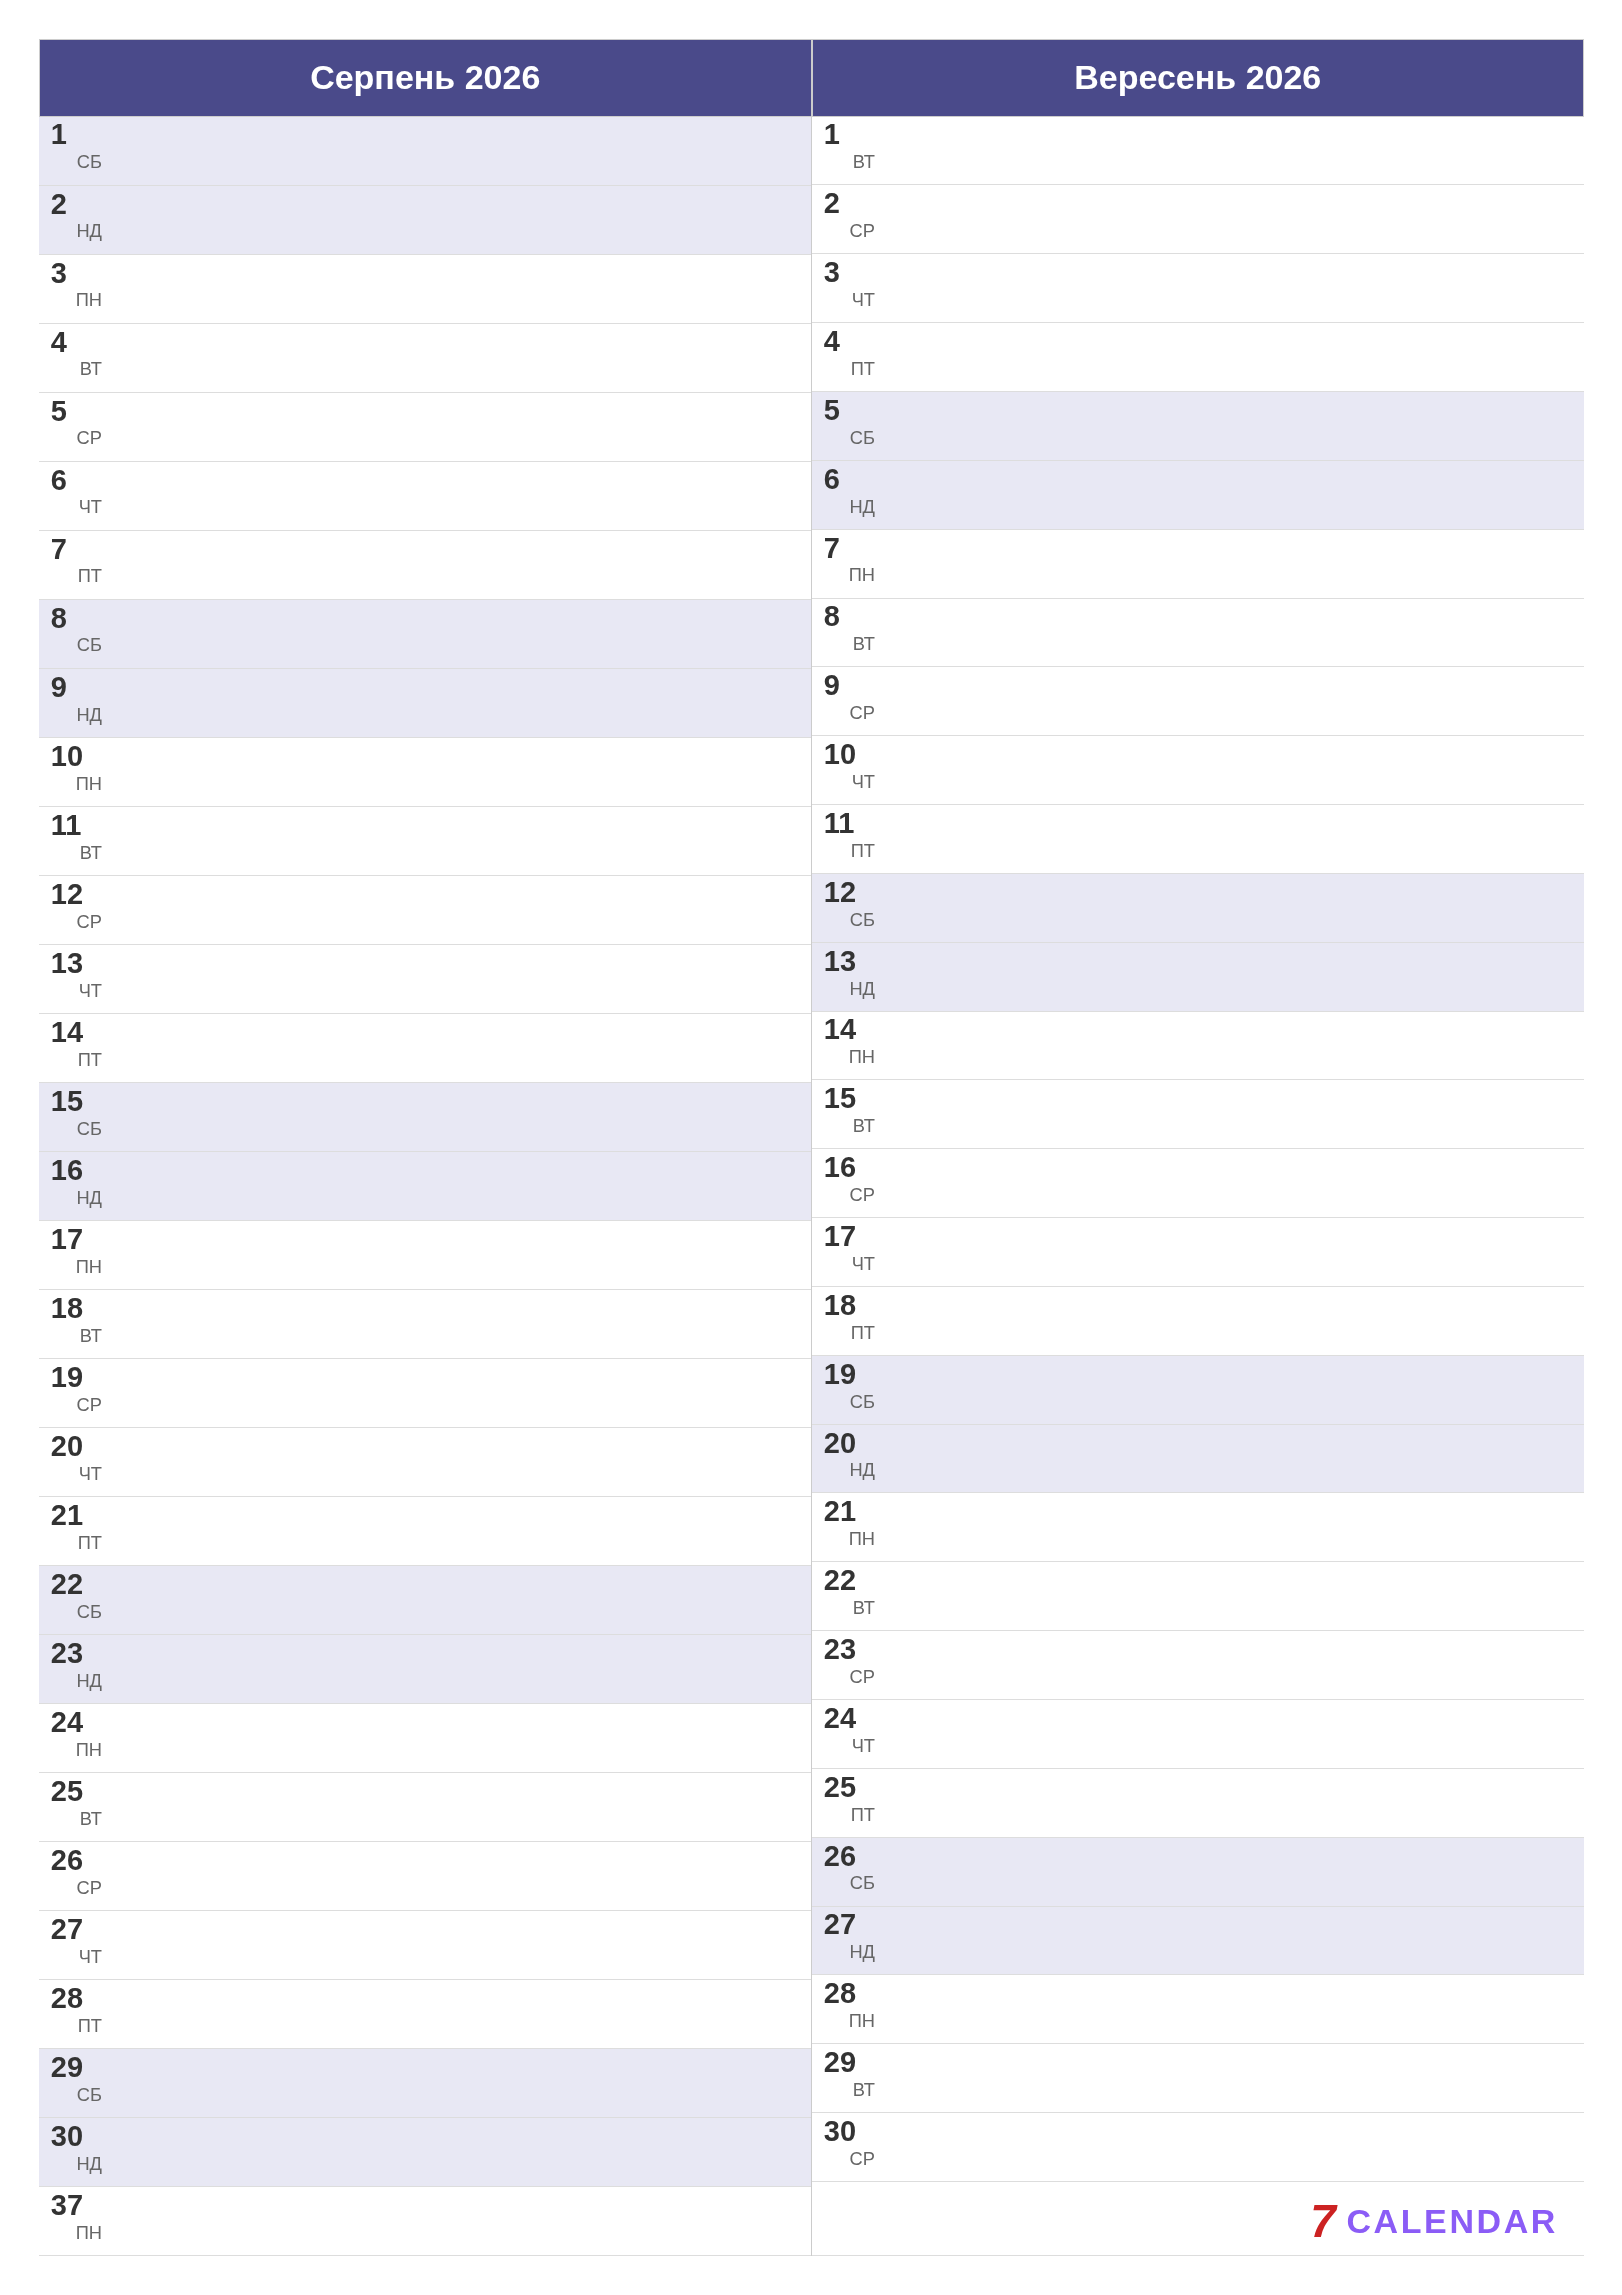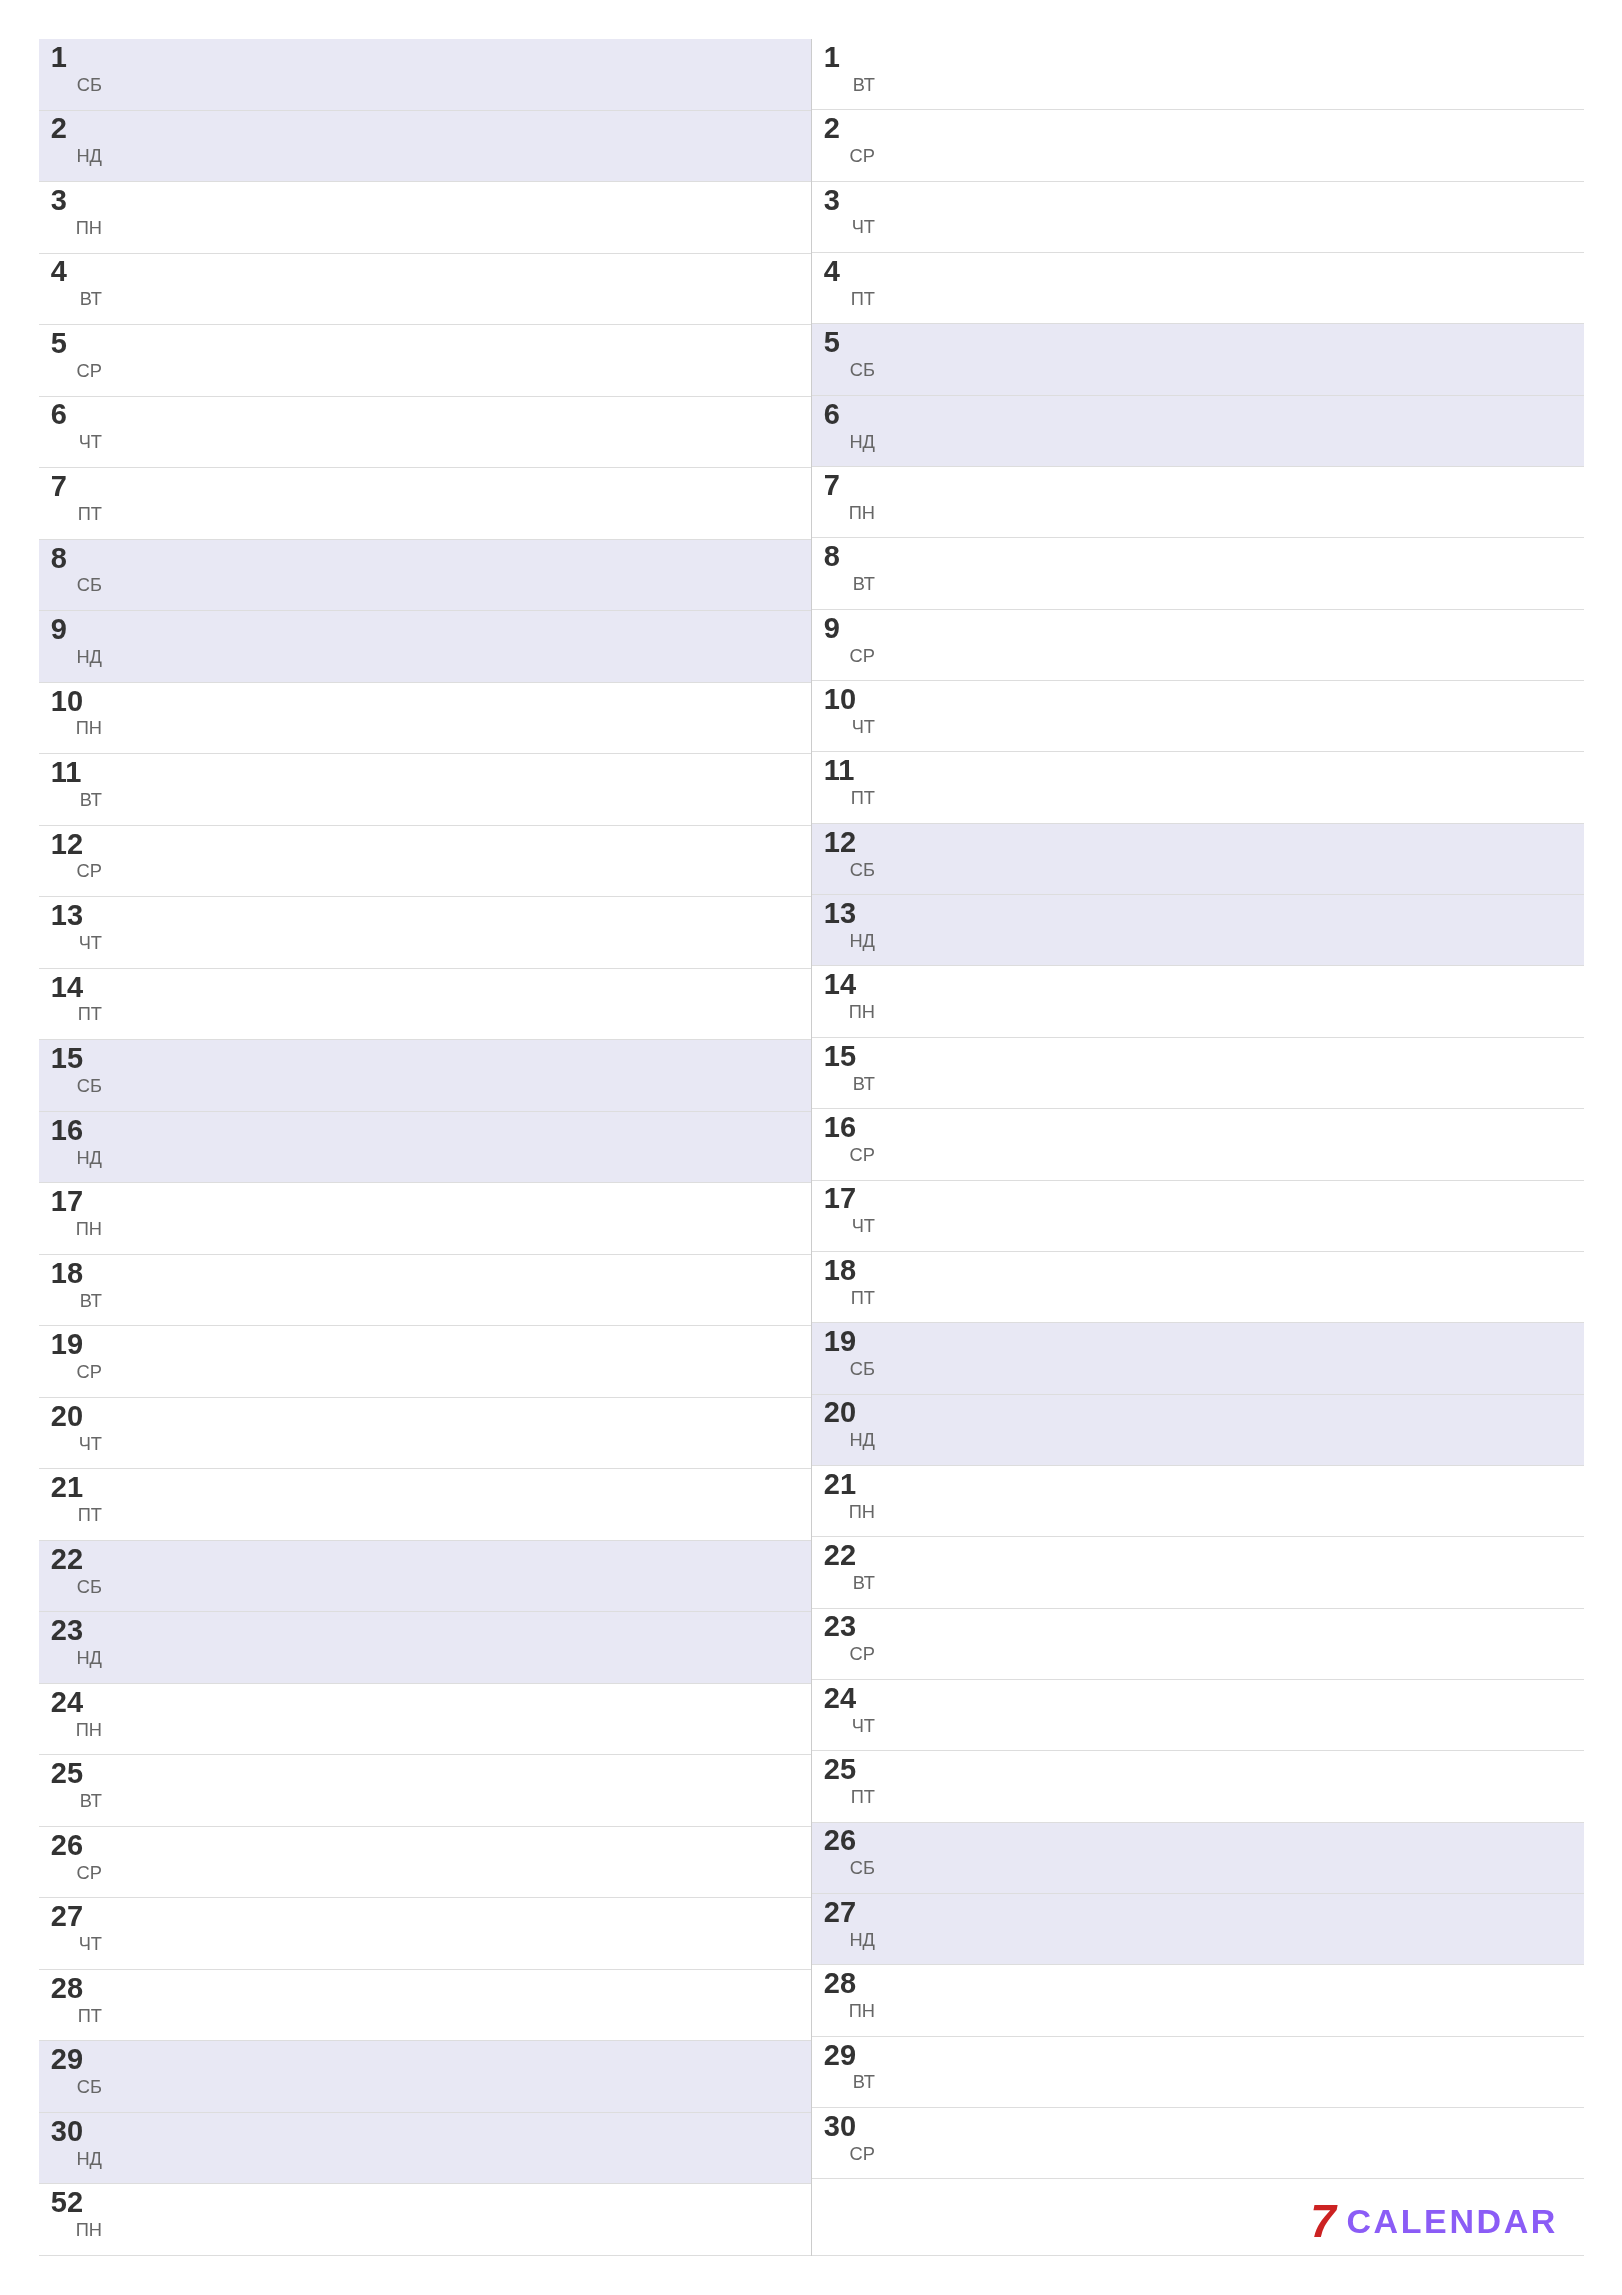--- a/index.html
+++ b/index.html
@@ -98,20 +98,28 @@
       color: #cc2222;
       letter-spacing: 2.6px;
     }
   </style>
 </head>
 <body>
 
 <div class="page">
   <div class="calendar-grid">
 
+    <div class="header-row">
+      <div class="header-cell">
+        <span>Серпень 2026</span>
+      </div>
+      <div class="header-cell">
+        <span>Вересень 2026</span>
+      </div>
+    </div>
 
     <div id="days-body" style="flex:1; display:flex; width:100%;">
     <div style="flex: 1 1 0%; display: flex; flex-direction: column; border-right: 0.7px solid rgb(204, 204, 204);">
           <div class="day-row weekend">
             <div class="day-content">
       <span class="day-number">1</span>
       <span class="day-label">СБ</span>
     </div>
           </div>
           <div class="day-row weekend">
@@ -283,21 +291,21 @@
     </div>
           </div>
           <div class="day-row weekend">
             <div class="day-content">
       <span class="day-number">30</span>
       <span class="day-label">НД</span>
     </div>
           </div>
           <div class="day-row">
             <div class="day-content">
-      <span class="day-number">52</span>
+      <span class="day-number">37</span>
       <span class="day-label">ПН</span>
     </div>
           </div>
         </div>
         <div style="flex: 1 1 0%; display: flex; flex-direction: column;">
           <div class="day-row">
             <div class="day-content">
         <span class="day-number">1</span>
         <span class="day-label">ВТ</span>
       </div>

